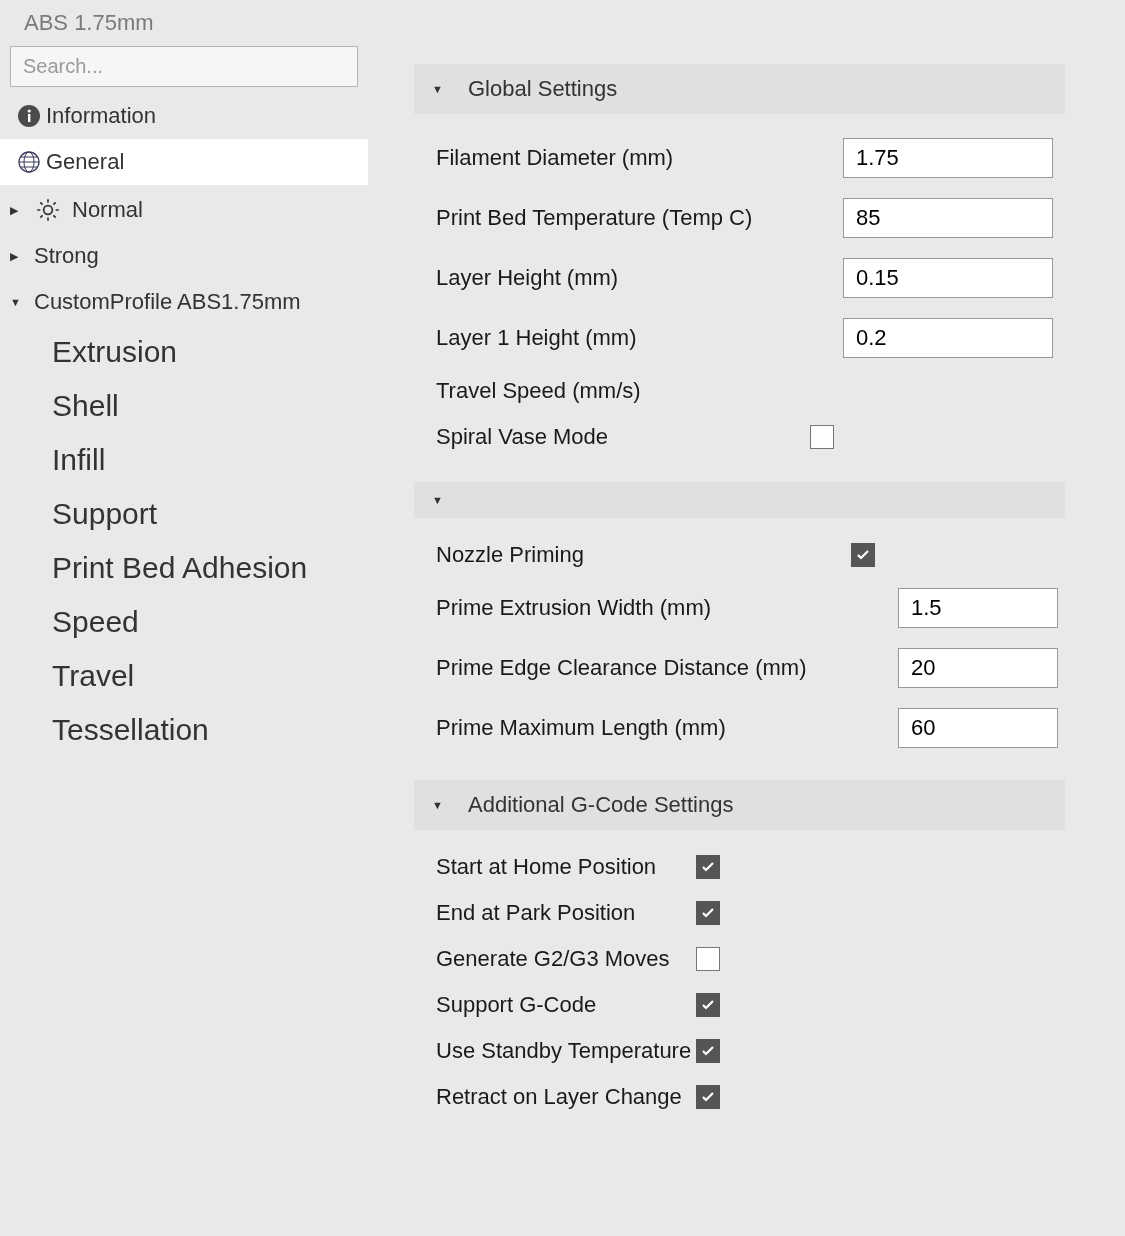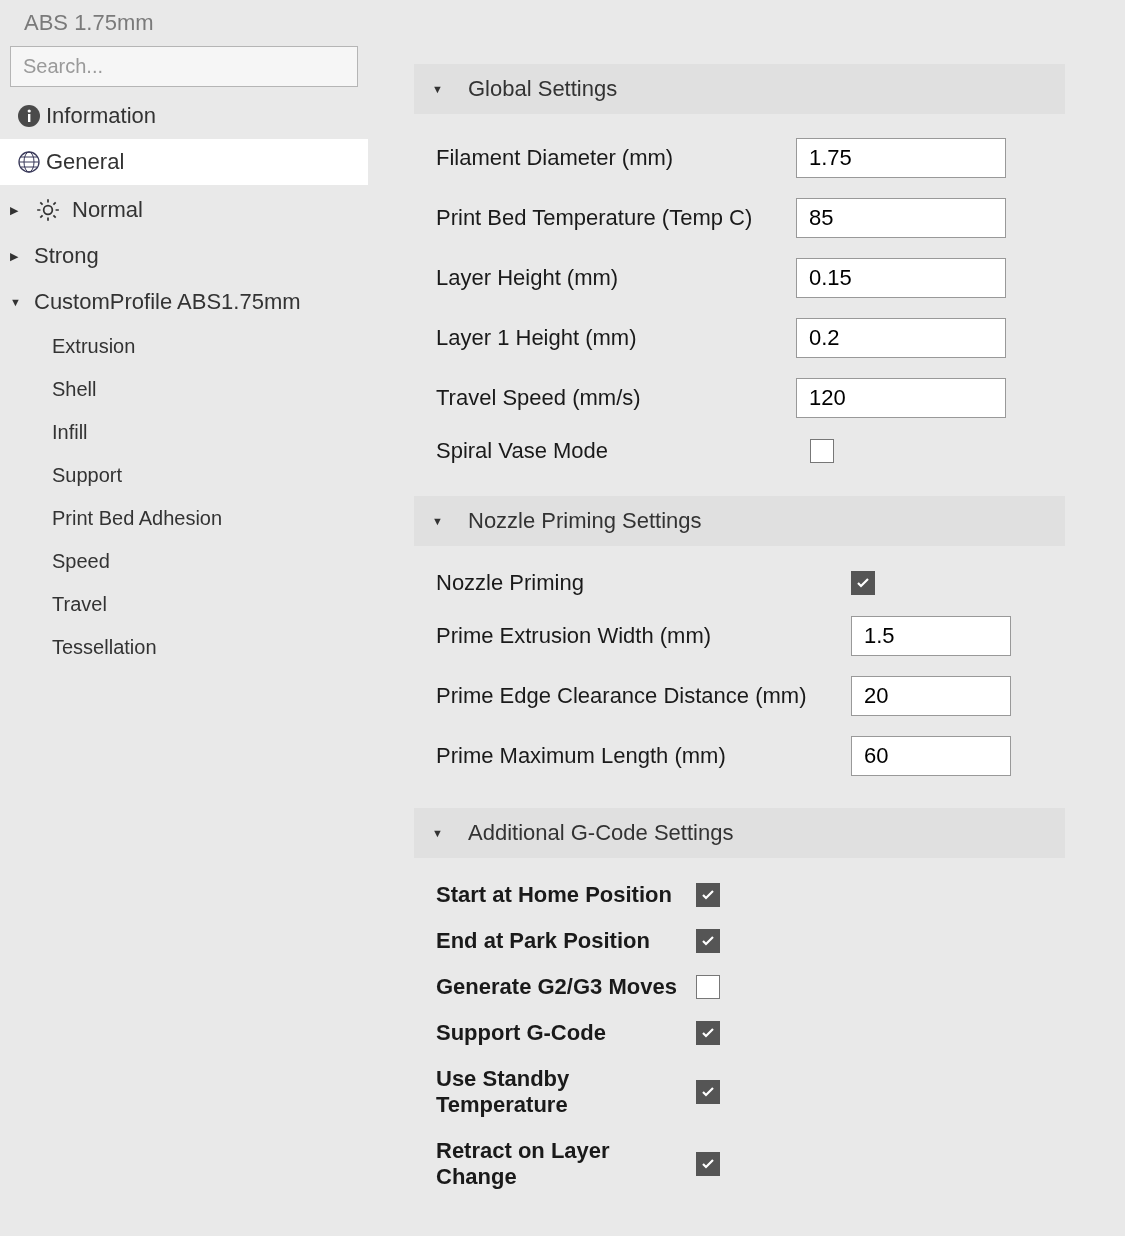--- a/index.html
+++ b/index.html
@@ -63,21 +63,21 @@
     cursor: pointer;
   }
   .tree-arrow {
     width: 14px;
     font-size: 11px;
     color: #333;
   }
   .tree-gear { width: 28px; display:flex; align-items:center; justify-content:center; }
   .tree-child {
     padding: 10px 16px 10px 52px;
-    font-size: 20px;
+    font-size: 30px;
     cursor: pointer;
   }
   .main {
     flex: 1;
     padding: 24px 60px 24px 46px;
   }
   .group { margin-bottom: 22px; }
   .group-header {
     background: #e0e0e0;
     display: flex;
@@ -93,27 +93,28 @@
     display: flex;
     align-items: center;
     padding: 10px 0;
   }
   .row-label {
     flex: 0 0 360px;
     font-size: 22px;
     color: #1a1a1a;
   }
   .row-label.wide { flex: 0 0 415px; }
-  .row-label.narrow { flex: 0 0 260px; font-weight: bold; }
+  .row-label.narrow { flex: 0 0 260px; }
   .row-input {
     border: 1px solid #999;
     padding: 6px 12px;
     font-size: 22px;
     width: 210px;
     background: #fff;
+    margin-left: 47px;
   }
   .row-input.narrow { width: 160px; }
   .checkbox {
     width: 24px; height: 24px;
     border: 1px solid #777;
     display: inline-flex;
     align-items: center;
     justify-content: center;
     cursor: pointer;
     background:#fff;
@@ -214,36 +215,34 @@
           <div class="row">
             <span class="row-label">Layer Height (mm)</span>
             <input class="row-input" type="text" value="0.15" style="">
           </div>
           <div class="row">
             <span class="row-label">Layer 1 Height (mm)</span>
             <input class="row-input" type="text" value="0.2" style="">
           </div>
           <div class="row">
             <span class="row-label">Travel Speed (mm/s)</span>
-            <input class="row-input" type="text" value="120" style="">
           </div>
           <div class="row">
             <span class="row-label">Spiral Vase Mode</span>
             <span style="width:14px;"></span>
             <span class="checkbox">
               
             </span>
           </div>
         </div>
       </div>
 
       <div class="group">
         <div class="group-header">
           <span class="group-arrow">▼</span>
-          <span>Nozzle Priming Settings</span>
         </div>
         <div class="group-body">
           <div class="row">
             <span class="row-label wide">Nozzle Priming</span>
             <span class="checkbox checked">
               <svg width="16" height="16" viewBox="0 0 16 16">
                   <path d="M3 8l3 3 7-7" stroke="#fff" stroke-width="2.2" fill="none"></path>
                 </svg>
             </span>
           </div>

